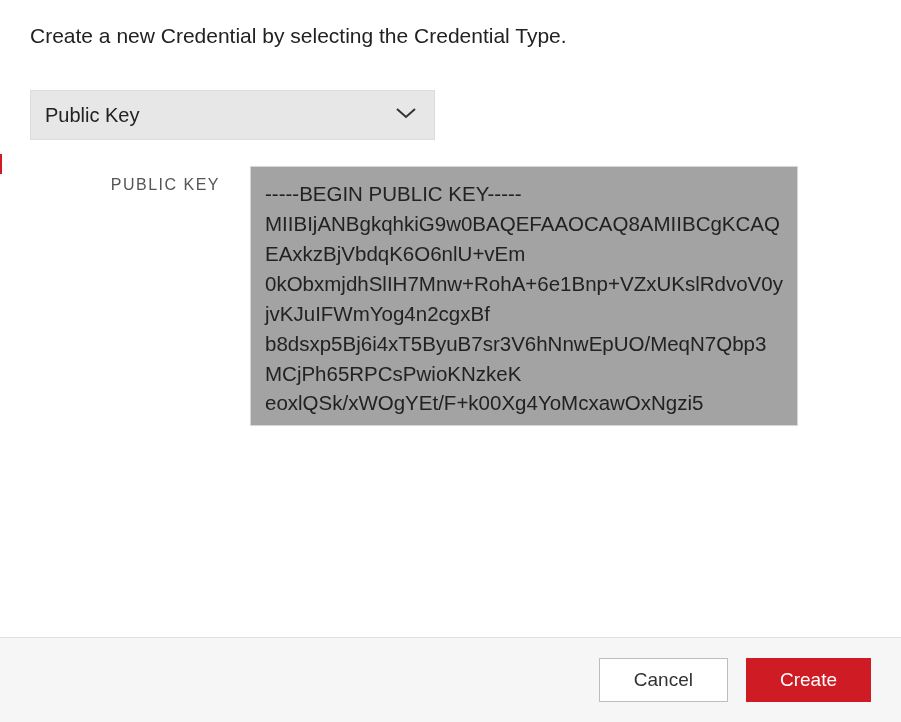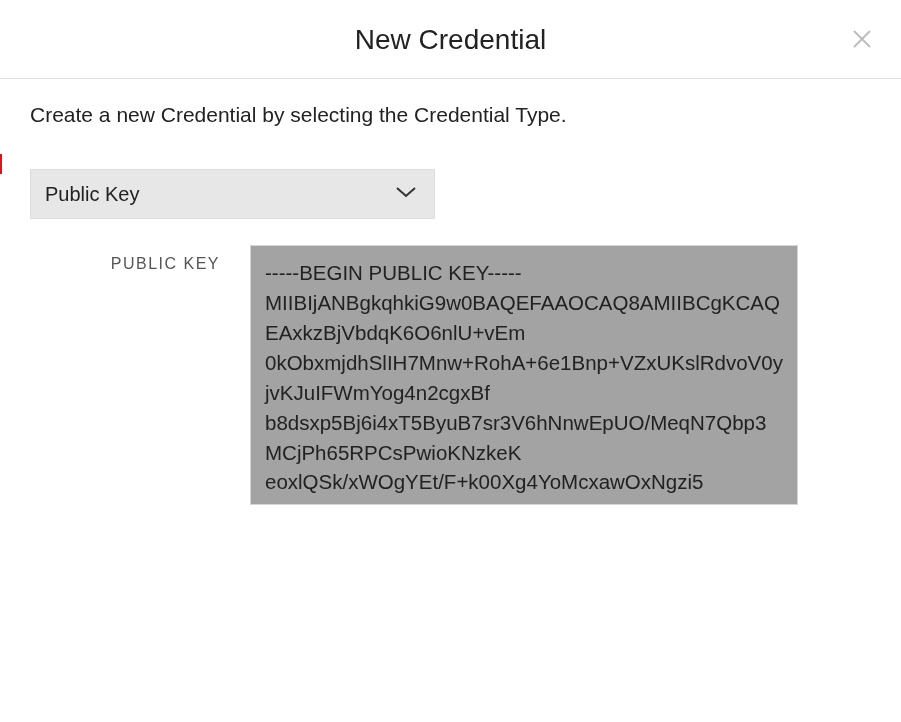--- a/index.html
+++ b/index.html
@@ -166,29 +166,20 @@
       height: 20px;
       background: #cf1c24;
     }
   </style>
 </head>
 <body>
 
 <div class="modal">
   <div class="red-sliver"></div>
 
-  <div class="modal-header">
-    <div class="modal-title">New Credential</div>
-    <div class="close-btn">
-      <svg viewBox="0 0 24 24">
-        <line x1="4" y1="4" x2="20" y2="20"></line>
-        <line x1="20" y1="4" x2="4" y2="20"></line>
-      </svg>
-    </div>
-  </div>
 
   <div class="modal-body">
     <div class="description">Create a new Credential by selecting the Credential Type.</div>
 
 
     <div class="form-row">
       <div class="form-control">
         <div class="select-wrapper">
           <div class="select-input">
             <span>Public Key</span>
@@ -207,13 +198,17 @@
       <div class="form-control">
         <textarea class="textarea-input" style="">-----BEGIN PUBLIC KEY-----
 MIIBIjANBgkqhkiG9w0BAQEFAAOCAQ8AMIIBCgKCAQEAxkzBjVbdqK6O6nlU+vEm
 0kObxmjdhSlIH7Mnw+RohA+6e1Bnp+VZxUKslRdvoV0yjvKJuIFWmYog4n2cgxBf
 b8dsxp5Bj6i4xT5ByuB7sr3V6hNnwEpUO/MeqN7Qbp3MCjPh65RPCsPwioKNzkeK
 eoxlQSk/xWOgYEt/F+k00Xg4YoMcxawOxNgzi5</textarea>
       </div>
     </div>
   </div>
 
+  <div class="modal-footer">
+    <button class="btn btn-cancel">Cancel</button>
+    <button class="btn btn-create">Create</button>
+  </div>
 </div>
 
 </body></html>

